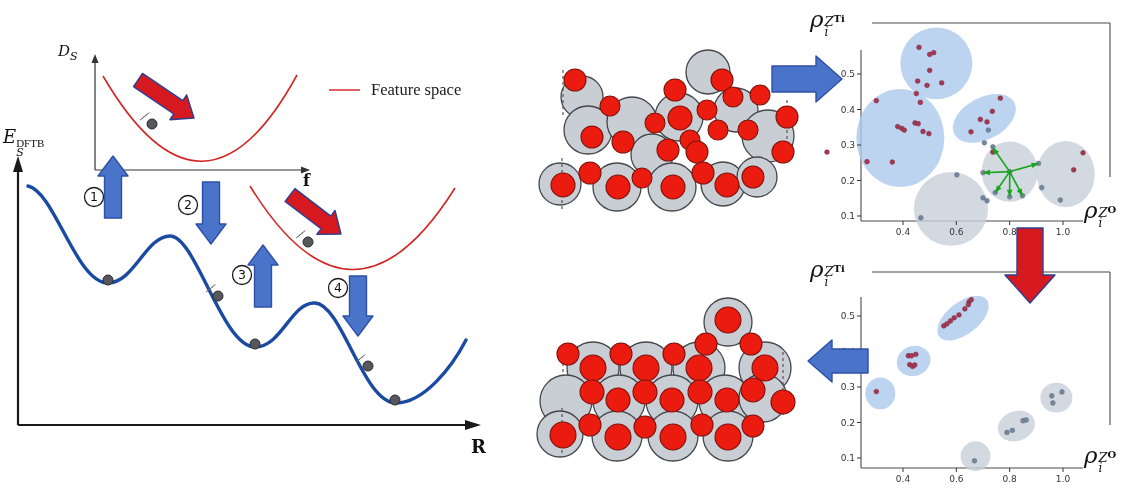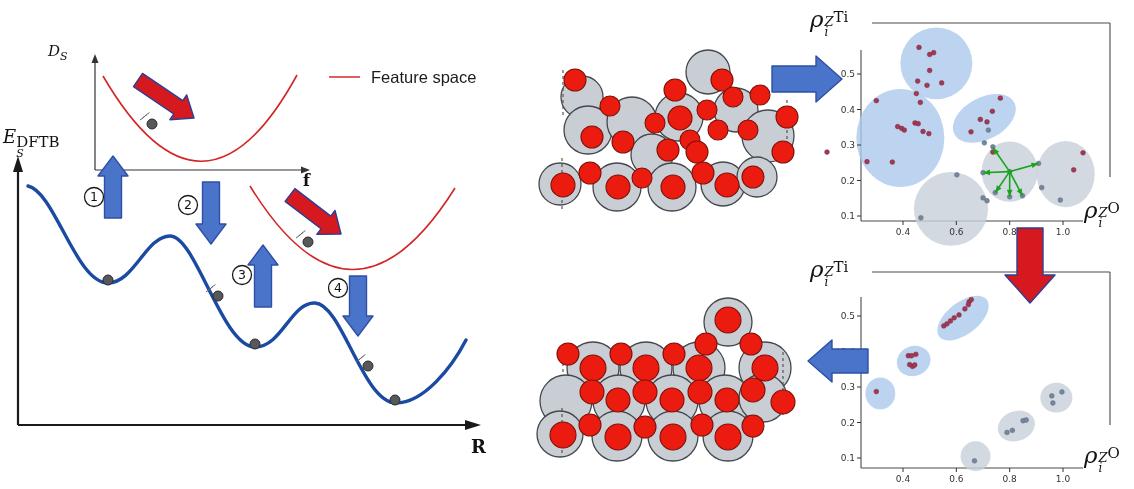--- a/index.html
+++ b/index.html
@@ -4,30 +4,30 @@
 <style>
   html,body{margin:0;padding:0;background:#fff;}
   #canvas{position:relative;width:1134px;height:489px;background:#fff;overflow:hidden;
           font-family:"DejaVu Serif",serif;}
   #fig{position:absolute;left:0;top:0;}
   .mlabel{position:absolute;color:#111;white-space:nowrap;}
   .it{font-style:italic;}
   .bold{font-weight:bold;}
   
   .stack{display:inline-flex;flex-direction:column;line-height:0.95;vertical-align:-4px;}
-  .st-top{font-size:15px;font-style:normal;letter-spacing:0px;}
+  .st-top{font-size:11px;font-style:normal;letter-spacing:0px;font-family:Liberation Serif, serif;}
   .st-bot{font-size:11px;font-style:italic;}
   
   .rho-base{font-size:23px;font-style:italic;}
   .rstack{display:inline-flex;flex-direction:column;line-height:0.85;vertical-align:1px;margin-left:1px;}
   .rtop{font-size:13px;font-style:italic;}
-  .rtop sup{font-size:15px;font-style:normal;vertical-align:4px;}
+  .rtop sup{font-size:10px;font-style:normal;vertical-align:4px;font-weight:bold;}
   .rbot{font-size:12px;font-style:italic;}
   
-  #legend{position:absolute;left:329px;top:60px;font-family:Liberation Sans, sans-serif;}
+  #legend{position:absolute;left:329px;top:73px;font-family:Liberation Serif, serif;}
   .leg-row{display:flex;align-items:center;height:34px;}
   .leg-swatch{display:inline-block;width:31px;height:0px;border-top-width:2.5px;border-top-style:solid;margin-right:11px;}
   .leg-label{font-size:16.5px;color:#1c1c1c;}
   .sub-s{font-size:11px;font-style:italic;vertical-align:-4px;}
 </style>
 </head>
 <body>
 
 <div id="canvas">
   <svg id="fig" width="1134" height="489">
@@ -299,21 +299,21 @@
       <polygon points="1017.0,228.0 1017.0,275.0 1005.0,275.0 1030.0,303.0 1055.0,275.0 1043.0,275.0 1043.0,228.0" fill="#d6181f" stroke="#2b3f94" stroke-width="1.4" stroke-linejoin="round"></polygon>
       <polygon points="868.0,349.0 832.0,349.0 832.0,340.0 808.0,361.0 832.0,382.0 832.0,373.0 868.0,373.0" fill="#4a74ca" stroke="#2d4fa5" stroke-width="1.4" stroke-linejoin="round"></polygon>
     </svg>
 
   <div class="mlabel" style="left:3px;top:126px;font-size:18px;">
     <span class="it">E</span><span class="stack">
         <span class="st-top">DFTB</span>
         <span class="st-bot">S</span>
       </span>
   </div>
-  <div class="mlabel" style="left:48px;top:42px;font-size:15px;text-align:center;">
+  <div class="mlabel" style="left:58px;top:42px;font-size:15px;text-align:center;">
     <span class="it">D</span><span class="sub-s">S</span>
   </div>
   <div class="mlabel bold" style="left:303px;top:171px;font-size:16px;">
     <span>f</span>
   </div>
   <div class="mlabel bold" style="left:471px;top:436px;font-size:18px;">
     <span>R</span>
   </div>
 
   <div id="legend">

